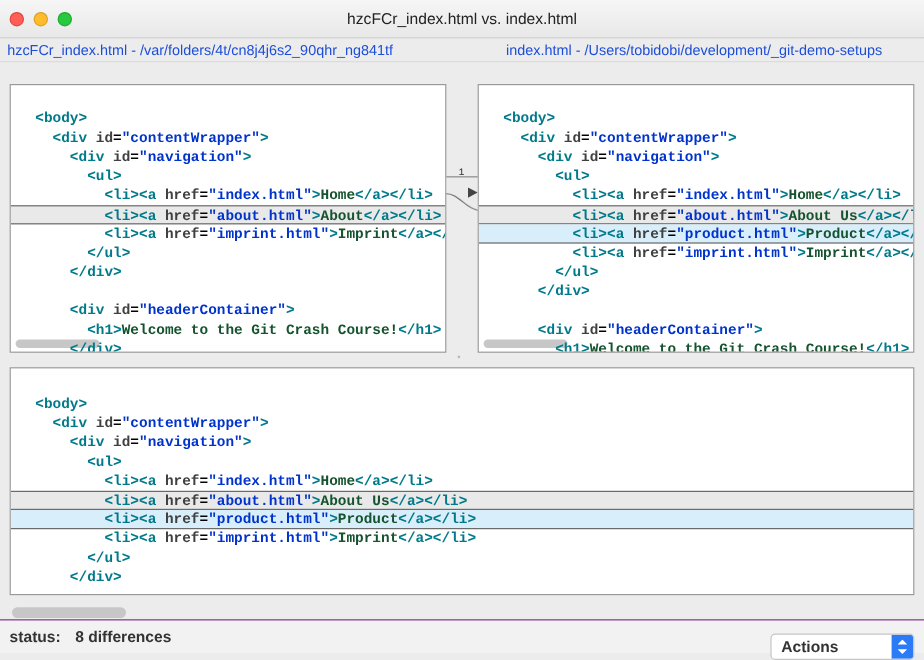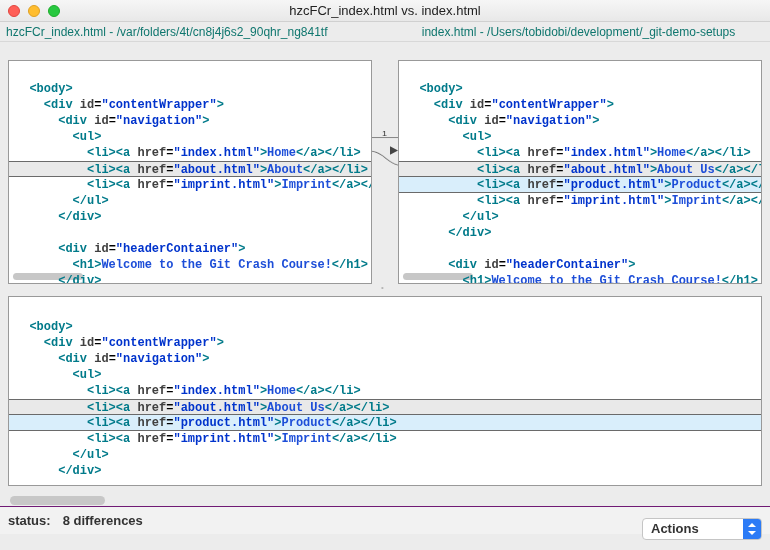--- a/index.html
+++ b/index.html
@@ -8,21 +8,21 @@
     width: 770px; height: 550px;
     font-family: -apple-system, BlinkMacSystemFont, "Helvetica Neue", Arial, sans-serif;
     font-size: 12px;
     background: #ececec;
     color: #000;
     overflow: hidden;
   }
 
   
   .titlebar {
-    height: 22px;
+    height: 32px;
     background: linear-gradient(#f6f6f6, #e8e8e8);
     border-bottom: 1px solid #d0d0d0;
     display: flex;
     align-items: center;
     position: relative;
   }
   .traffic-lights {
     display: flex;
     gap: 8px;
     padding-left: 8px;
@@ -47,21 +47,21 @@
   .pathbar {
     height: 20px;
     background: #ececec;
     display: flex;
     border-bottom: 1px solid #d8d8d8;
   }
   .pathbar .cell {
     flex: 1;
     padding: 3px 6px;
     font-size: 12px;
-    color: #0f766e;
+    color: #1d4ed8;
     white-space: nowrap;
     overflow: hidden;
   }
   .pathbar .cell.right { text-align: center; padding-left: 10px; }
 
   
   .main {
     display: flex;
     position: relative;
     height: calc(100% - 22px - 20px - 230px - 28px);
@@ -80,21 +80,21 @@
     font-family: Menlo, Monaco, "Courier New", monospace;
     font-size: 12px;
     line-height: 16px;
     padding: 4px 6px 24px 6px;
     white-space: pre;
     position: relative;
   }
   .code .tag { color: #007a8a; }
   .code .attr { color: #404040; }
   .code .val  { color: #0033cc; }
-  .code .txt  { color: #1d4ed8; }
+  .code .txt  { color: #14532d; }
 
   .hl-change { background: #e9e9e9; }
   .hl-add    { background: #d9eefb; }
 
   .row {
     display: block;
     height: 16px;
     position: relative;
     font-weight: bold;
   }

